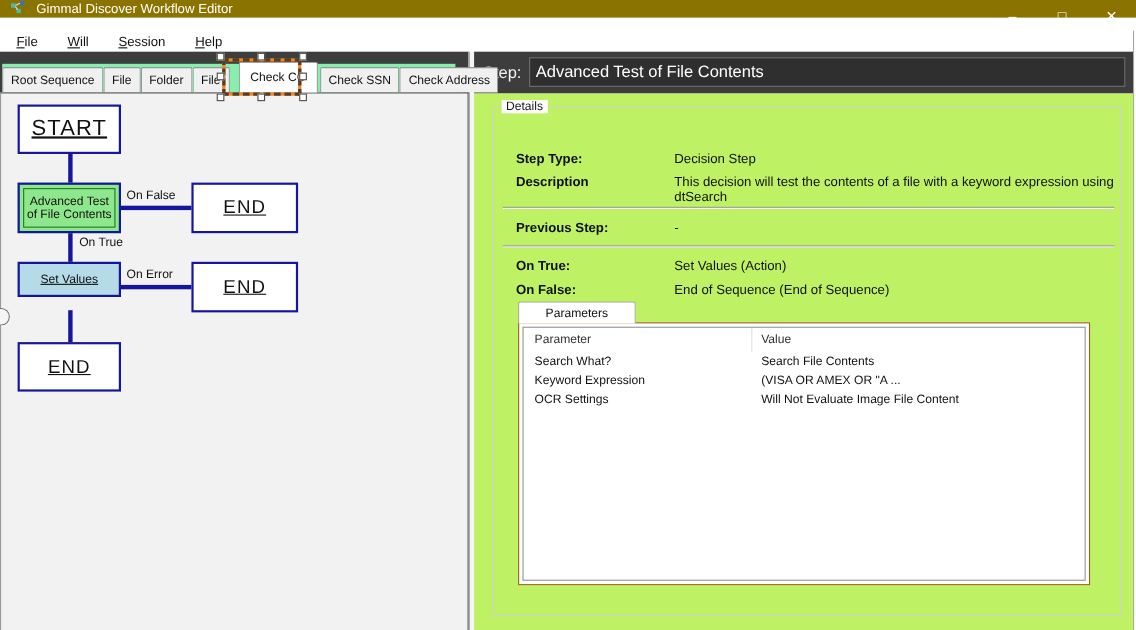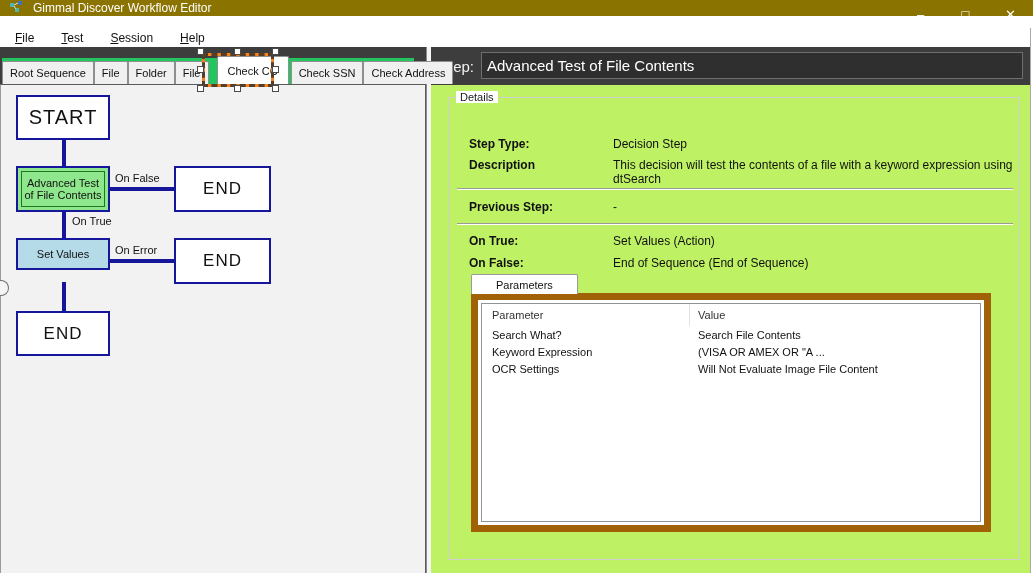--- a/index.html
+++ b/index.html
@@ -21,35 +21,35 @@
 
   
   .dark-left { position:absolute; left:0; top:47px; width:426px; height:38px; background:#3d3d3d; }
   .splitter { position:absolute; left:426px; top:47px; width:5px; bottom:0; background:#f5f5f5; border-left:1px solid #8a8a8a; }
   .step-header { position:absolute; left:431px; top:47px; width:599px; height:38px; background:#3d3d3d; }
   .step-label { position:absolute; left:8px; top:11px; color:#f2f2f2; font-size:15px; }
   .step-field { position:absolute; left:50px; top:5px; width:542px; height:27px; background:#2f2f2f; border:1px solid #6e6e6e; color:#fff; font-size:15px; line-height:25px; padding-left:5px; white-space:nowrap; overflow:hidden; }
   .right-edge { position:absolute; left:1030px; top:28px; width:1px; height:545px; background:#a8a8a8; }
 
   
-  .tabstrip { position:absolute; left:2px; top:58px; width:412px; height:26px; background:#22c55e; display:flex; align-items:flex-end; }
+  .tabstrip { position:absolute; left:2px; top:58px; width:412px; height:26px; background:#86efac; display:flex; align-items:flex-end; }
   .tab { height:23px; background:#f0f0f0; border:1px solid #8f8f8f; border-bottom:none; border-radius:2px 2px 0 0; font-size:11px; color:#111; display:flex; align-items:center; justify-content:center; padding:0 7px; white-space:nowrap; cursor:default; }
   .tab.selected { height:28px; background:#ffffff; position:relative; z-index:3; margin-left:8px; margin-right:2px; padding:0 10px; }
 
   
   .sel-rect { position:absolute; left:202px; top:53px; width:72px; height:34px; border:3px solid #f5841f; z-index:5; pointer-events:none; }
   .sel-rect::after { content:""; position:absolute; inset:-3px; border:3px dashed rgba(45,45,45,.8); }
   .handle { position:absolute; width:7px; height:7px; background:#fff; border:1px solid #4a4a4a; z-index:6; }
   .h-tl{left:-8px;top:-8px;} .h-tm{left:calc(50% - 4px);top:-8px;} .h-tr{right:-8px;top:-8px;}
   .h-ml{left:-8px;top:calc(50% - 4px);} .h-mr{right:-8px;top:calc(50% - 4px);}
   .h-bl{left:-8px;bottom:-8px;} .h-bm{left:calc(50% - 4px);bottom:-8px;} .h-br{right:-8px;bottom:-8px;}
 
   
   .canvas { position:absolute; left:0; top:84px; width:426px; height:489px; background:#f2f2f2; border-top:1px solid #5a5a5a; border-left:1px solid #9a9a9a; border-right:1px solid #5a5a5a; }
-  .node { position:absolute; background:#ffffff; border:2px solid #16169a; display:flex; align-items:center; justify-content:center; text-align:center; color:#111; }
+  .node { position:absolute; background:#ffffff; border:2px solid #16169a; display:flex; align-items:center; justify-content:center; text-align:center; color:#111;text-decoration:underline; }
   .node-start { left:15px; top:10px; width:94px; height:45px; font-size:20px; letter-spacing:1px; }
   .node-end { font-size:17px; letter-spacing:1px; }
   .node-advtest { left:15px; top:81px; width:94px; height:46px; background:#8fe78d; font-size:0; }
   .node-inner { position:absolute; inset:3px; border:1px solid #1c7a1c; display:flex; align-items:center; justify-content:center; text-align:center; font-size:11px; line-height:12px; padding:1px; }
   .node-endfalse { left:173px; top:81px; width:97px; height:46px; }
   .node-setvalues { left:15px; top:153px; width:94px; height:32px; background:#b5dae8; font-size:11px; }
   .node-enderror { left:173px; top:153px; width:97px; height:46px; }
   .node-endfinal { left:15px; top:226px; width:94px; height:45px; }
   .conn { position:absolute; background:#16169a; }
   .edge-label { position:absolute; font-size:11px; color:#111; white-space:nowrap; }
@@ -58,21 +58,21 @@
   
   .right-panel { position:absolute; left:431px; top:85px; width:599px; height:488px; background:#bef264; }
   .groupbox { position:absolute; left:17px; top:12px; width:572px; height:463px; border:1px solid #d0d0d0; }
   .legend { position:absolute; left:7px; top:-7px; background:#fff; padding:0 4px; font-size:11px; color:#1a1a1a; }
   .drow { position:absolute; left:20px; display:flex; font-size:12px; color:#111; }
   .dlabel { width:144px; font-weight:bold; }
   .dvalue { width:400px; line-height:14px; }
   .dsep { position:absolute; left:8px; width:556px; height:2px; background:#9a9a9a; border-bottom:1px solid #fff; }
 
   .params-tab { position:absolute; left:22px; top:176px; height:20px; background:#fff; border:1px solid #9a9a9a; border-bottom:none; border-radius:2px 2px 0 0; font-size:11px; color:#111; display:flex; align-items:center; padding:0 24px; z-index:2; }
-  .params-table { position:absolute; left:22px; top:195px; width:520px; height:239px; border:7px solid #a16207; background:#fff; padding:3px; }
+  .params-table { position:absolute; left:22px; top:195px; width:520px; height:239px; border:1px solid #a16207; background:#fff; padding:3px; }
   .params-inner { width:100%; height:100%; border:1px solid #8f9499; background:#fff; overflow:hidden; }
   .pt-header { display:flex; height:22px; align-items:center; font-size:11px; color:#333; }
   .pt-col1 { width:208px; padding-left:10px; }
   .pt-header .pt-col1 { border-right:1px solid #e2e2e2; height:22px; line-height:22px; }
   .pt-col2 { flex:1; padding-left:8px; }
   .pt-row { display:flex; height:17px; align-items:center; font-size:11px; color:#111; }
 </style>
 </head>
 <body>
 
@@ -89,21 +89,21 @@
     <span class="title-text">Gimmal Discover Workflow Editor</span>
     <div class="win-controls">
       <div class="win-btn">–</div>
       <div class="win-btn">□</div>
       <div class="win-btn">✕</div>
     </div>
   </div>
 
   <div class="menubar">
     <span class="menu-item">File</span>
-    <span class="menu-item">Test</span>
+    <span class="menu-item">Will</span>
     <span class="menu-item">Session</span>
     <span class="menu-item">Help</span>
   </div>
 
   <div class="dark-left"></div>
   <div class="splitter"></div>
   <div class="step-header">
     <span class="step-label">Step:</span>
     <div class="step-field">Advanced Test of File Contents</div>
   </div>

